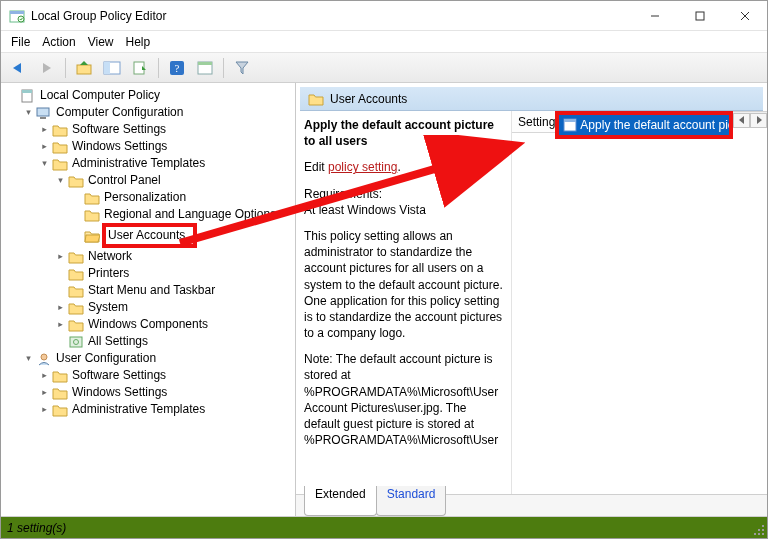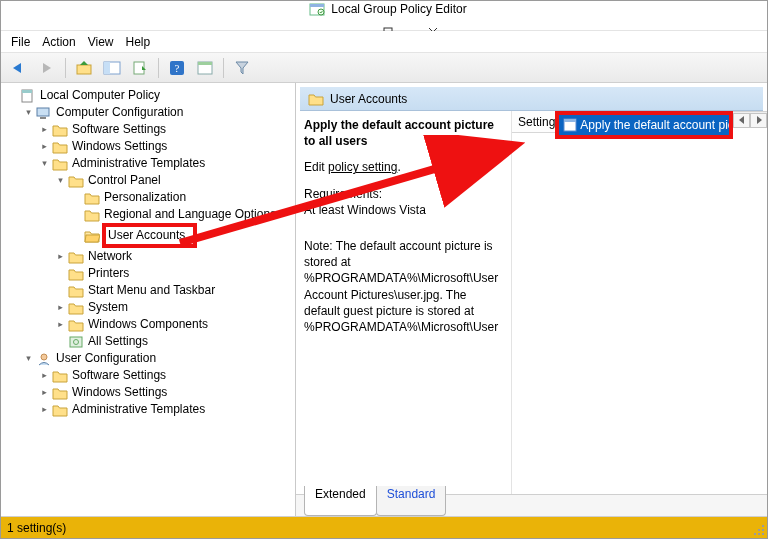--- a/index.html
+++ b/index.html
@@ -23,21 +23,20 @@
     flex-direction: column;
   }
   .titlebar {
     height: 30px;
     display: flex;
     align-items: center;
     justify-content: space-between;
     padding: 0 0 0 8px;
     background: #fff;
     border-bottom: 1px solid #e4e4e4;
-    flex-direction: column;
   }
   .titlebar-left { display: flex; align-items: center; gap: 6px; }
   .title-icon { width: 16px; height: 16px; }
   .titlebar-title { font-size: 12px; }
   .titlebar-buttons { display: flex; }
   .titlebar-btn {
     width: 45px; height: 29px;
     display: flex; align-items: center; justify-content: center;
     font-family: inherit;
   }
@@ -115,21 +114,21 @@
     min-height: 0;
   }
   .policy-desc {
     width: 215px;
     padding: 6px 8px 2px 8px;
     overflow: hidden;
     font-size: 12px;
     line-height: 1.35;
   }
   .policy-desc b { font-weight: 600; }
-  .policy-desc a { color: #000000; text-decoration: underline; }
+  .policy-desc a { color: #b91c1c; text-decoration: underline; }
   .policy-list {
     flex: 1;
     display: flex;
     flex-direction: row;
     min-width: 0;
     border-left: 1px solid #e3e3e3;
   }
   .list-header {
     height: 22px; display:flex; align-items:center;
     border-bottom: 1px solid #d7d7d7;
@@ -181,22 +180,23 @@
     margin-right: -1px;
     background: #fff;
     font-size: 12px;
   }
   .tab.inactive { color:#1d4ed8; background:#f4f4f4; }
   .statusbar {
     height: 22px;
     display: flex; align-items: center;
     padding: 0 6px;
     border-top: 1px solid #cfcfcf;
-    background: #eab308;
+    background: #4d7c0f;
     font-size: 12px;
+    font-style: italic;
   }
   .resize-grip {
     position: absolute; right:2px; bottom:2px; width:14px; height:14px;
   }
   
   .arrow-overlay {
     position: absolute;
     left: 170px; top: 135px;
     width: 360px; height: 115px;
     pointer-events: none;
@@ -475,20 +475,21 @@
         <div class="policy-desc">
           <div><b>Apply the default account picture to all users</b></div>
           <div style="height:10px"></div>
           <div>
             <span>Edit </span><a href="#">policy setting</a><span>.</span>
           </div>
           <div style="height:10px"></div>
           <div>Requirements:</div>
           <div>At least Windows Vista</div>
           <div style="height:10px"></div>
+          <div>This policy setting allows an administrator to standardize the account pictures for all users on a system to the default account picture. One application for this policy setting is to standardize the account pictures to a company logo.</div>
           <div style="height:10px"></div>
           <div>Note: The default account picture is stored at %PROGRAMDATA%\Microsoft\User Account Pictures\user.jpg. The default guest picture is stored at %PROGRAMDATA%\Microsoft\User</div>
         </div>
 
         <div class="policy-list">
           <div class="list-header">Setting</div>
           <div class="list-body">
             <div class="policy-row sel highlighted">
               <span class="setting-icon"><svg width="14" height="14">
                     <rect x="1" y="1" width="12" height="12" fill="#fff" stroke="#5b8bd0"></rect>

